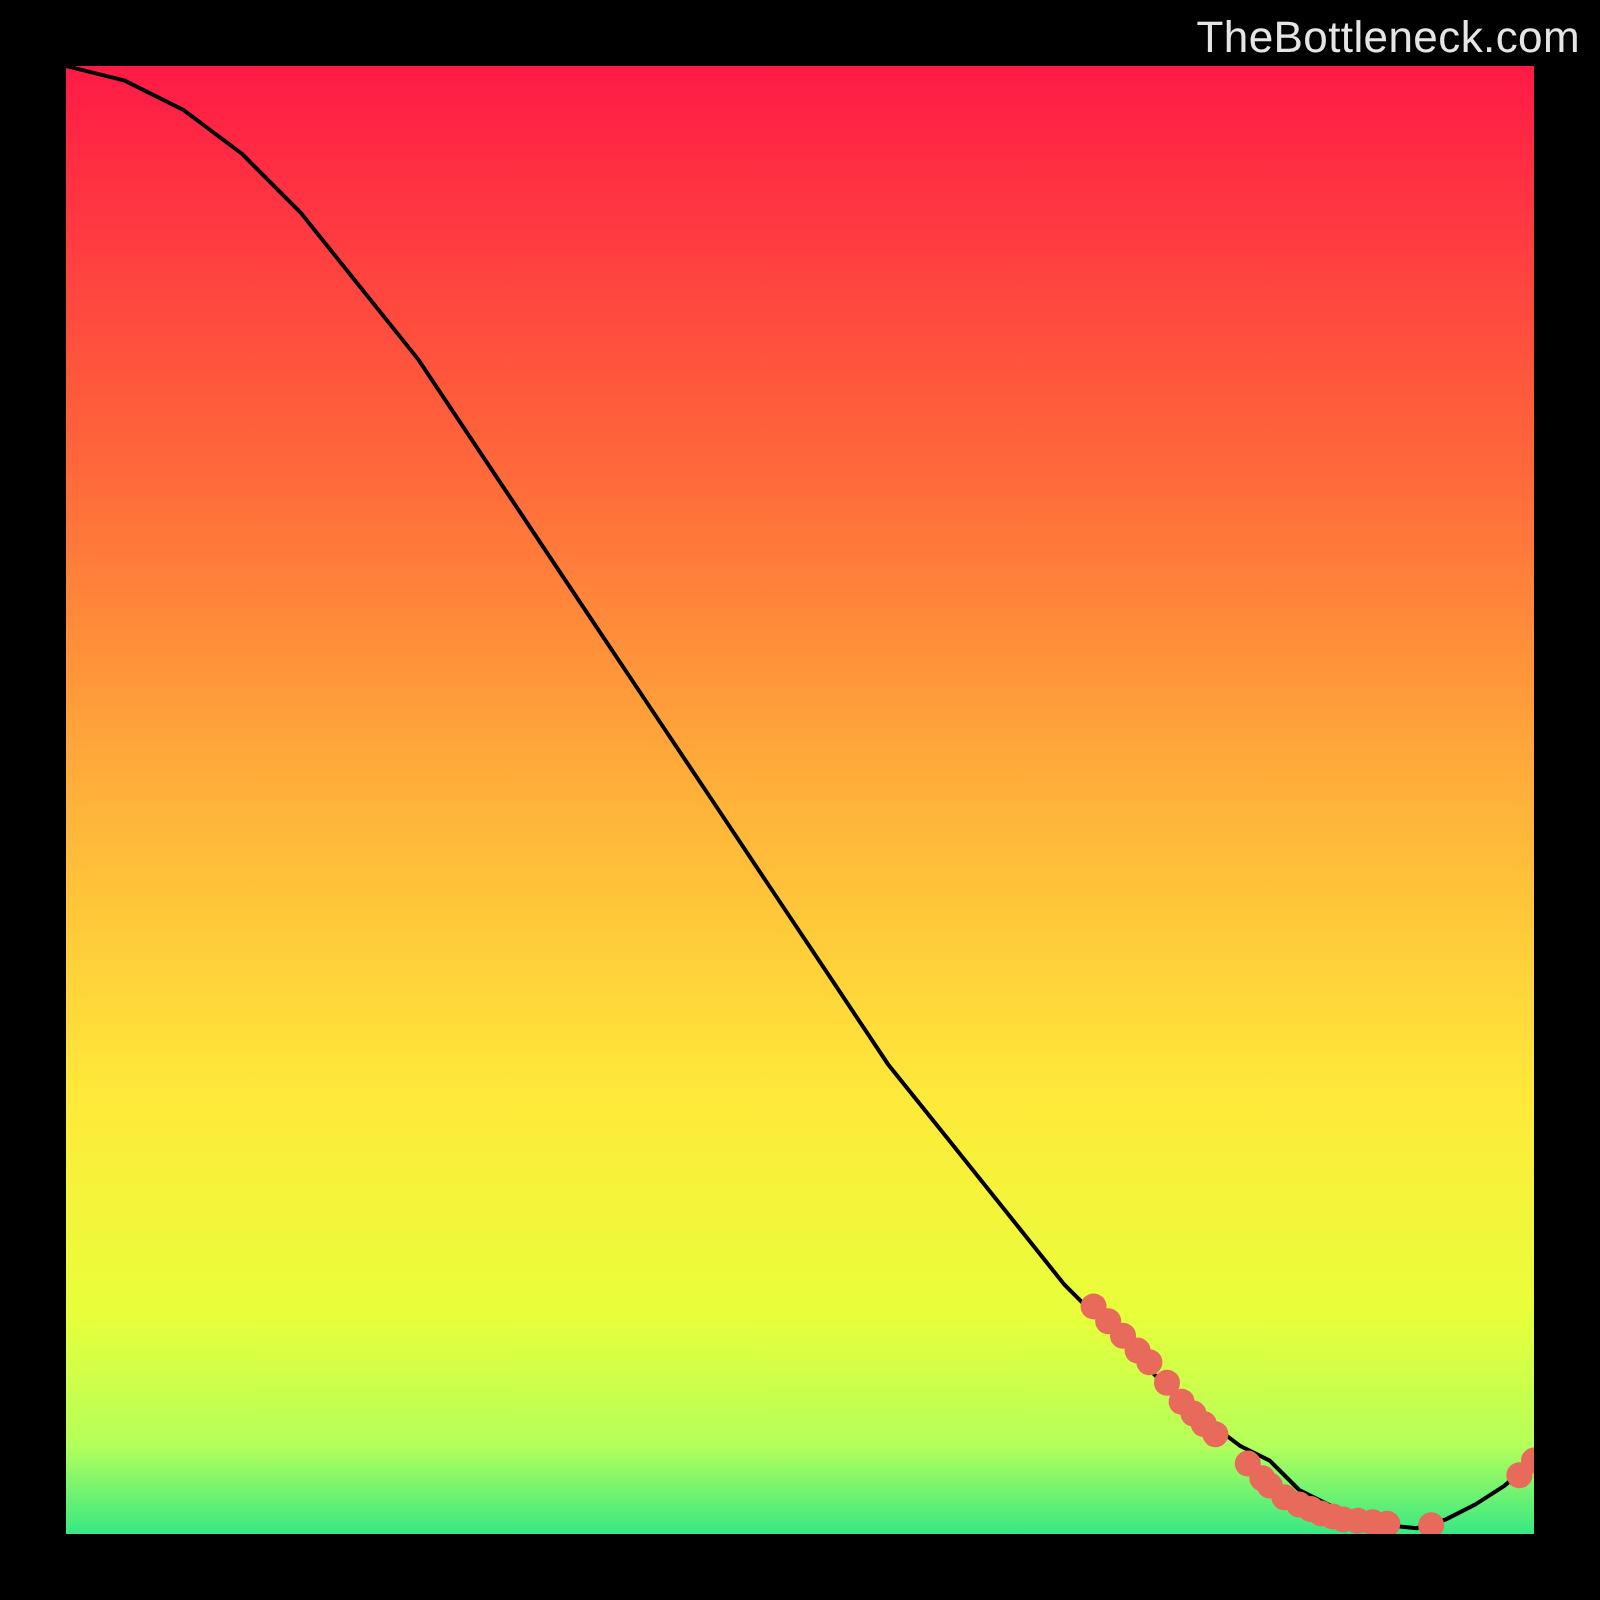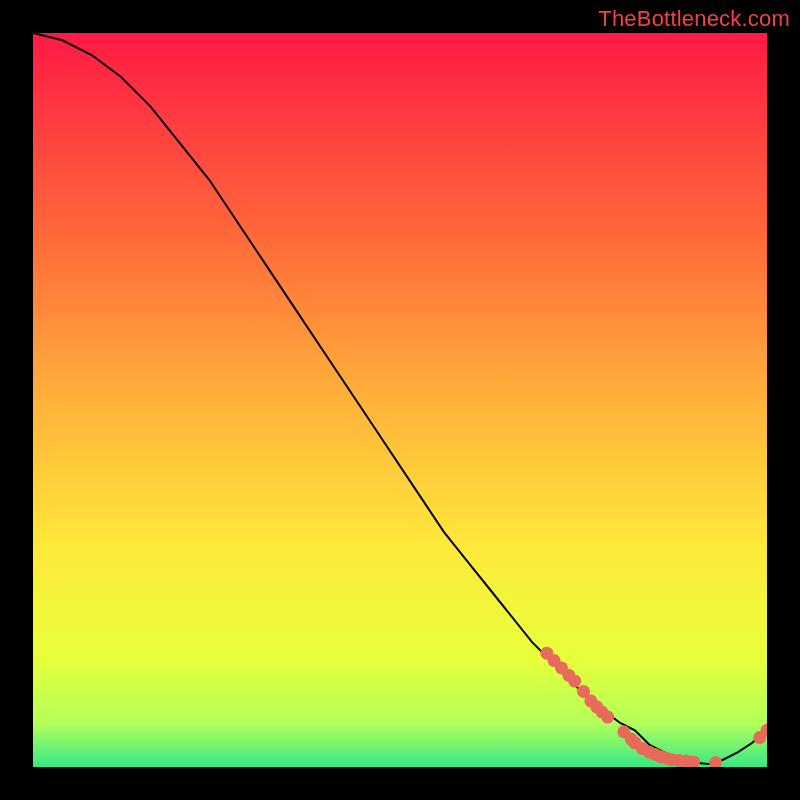--- a/index.html
+++ b/index.html
@@ -22,21 +22,21 @@
     left: 33px;
     top: 33px;
     width: 734px;
     height: 734px;
     overflow: hidden;
   }
   .watermark {
     position: absolute;
     top: 6px;
     right: 10px;
-    color: #ef4444;
+    color: #e5e5e5;
     font-size: 22px;
     font-weight: 500;
     letter-spacing: 0.2px;
     user-select: none;
   }
   svg { display: block; }
 </style>
 </head>
 <body>
 

